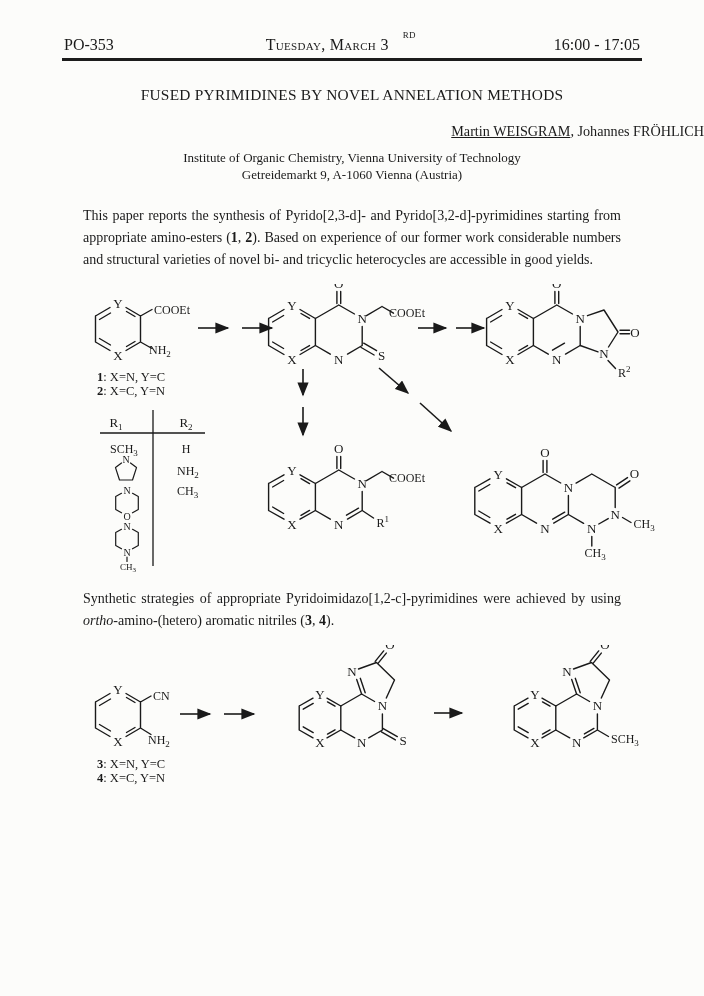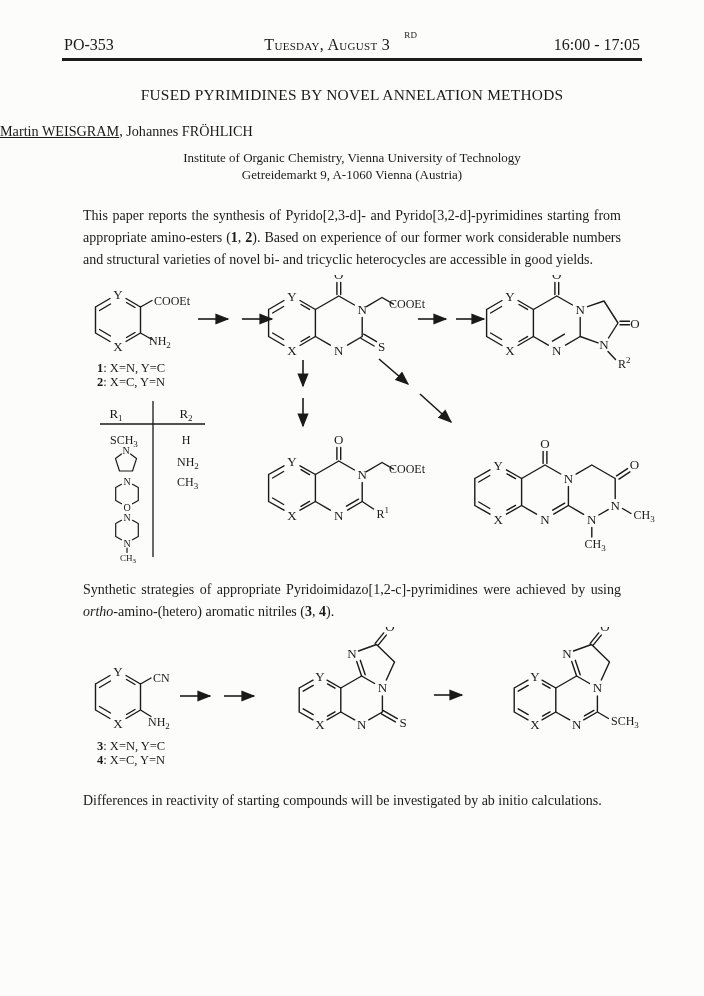--- a/index.html
+++ b/index.html
@@ -11,25 +11,25 @@
   .page{position:relative;width:704px;height:996px;}
   
   .hdr{display:flex;justify-content:space-between;align-items:center;
        margin:36px 64px 0 64px;font-size:16px;}
   .hdr-center{font-variant:small-caps;letter-spacing:.3px;}
   .ord{font-size:9px;position:relative;top:-6px;left:14px;}
   .rule{height:2.6px;background:#1c1c1c;margin:4px 62px 0 62px;}
   
   .title{text-align:center;font-weight:normal;font-size:15.4px;
          letter-spacing:.25px;margin:25px 40px 0 40px;}
-  .authors{text-align:left;font-size:14.2px;margin:19px 0 0 0;}
+  .authors{text-align:right;font-size:14.2px;margin:19px 0 0 0;}
   .authors .u{text-decoration:underline;}
   .affil{text-align:center;font-size:13px;line-height:16.8px;margin:10px 0 0 0;}
   
-  .para{margin:4px 83px;font-size:14px;line-height:22px;text-align:justify;}
+  .para{margin:13px 83px;font-size:14px;line-height:22px;text-align:justify;}
   .para1{margin-top:21px;}
   .para2{margin-top:12px;}
   .para3{margin-top:5px;text-align:left;}
   
   svg{display:block;}
   svg text{font-family:"Liberation Serif", serif;fill:#1a1a1a;}
   .al{font-size:13px;}
   .al2{font-size:12px;}
   .ac{text-anchor:middle;}
   .sm{font-size:10px;}
@@ -42,21 +42,21 @@
   path.tl{stroke:#1a1a1a;stroke-width:1.3;fill:none;}
   line.ar{stroke:#1a1a1a;stroke-width:1.6;}
 </style>
 </head>
 <body>
 
 <div class="page">
 
   <div class="hdr">
     <span>PO-353</span>
-    <span class="hdr-center"><span>Tuesday, August 3</span><sup class="ord">RD</sup></span>
+    <span class="hdr-center"><span>Tuesday, March 3</span><sup class="ord">RD</sup></span>
     <span>16:00 - 17:05</span>
   </div>
   <div class="rule"></div>
 
   <div class="title">FUSED PYRIMIDINES BY NOVEL ANNELATION METHODS</div>
   <p class="authors"><span class="u">Martin WEISGRAM</span><span>, Johannes FRÖHLICH</span></p>
   <div class="affil">
     <div>Institute of Organic Chemistry, Vienna University of Technology</div>
     <div>Getreidemarkt 9, A-1060 Vienna (Austria)</div>
   </div>
@@ -223,15 +223,14 @@
       <text class="al ac" x="535" y="689.5">Y</text>
       <text class="al ac" x="535" y="737.5">X</text>
       <text class="al ac" x="597.4" y="701.3">N</text>
       <text class="al ac" x="576.6" y="737.5">N</text>
       <text class="al ac" x="567" y="666.5">N</text>
       <text class="al ac" x="605" y="640">O</text>
       <text class="al2" x="611" y="733.5"><tspan>SCH</tspan><tspan class="sb" dy="3">3</tspan></text>
     </g>
   </svg>
 
-  <p class="para para3">Differences in reactivity of starting compounds will be investigated by ab initio calculations.</p>
 
 </div>
 
 </body></html>

